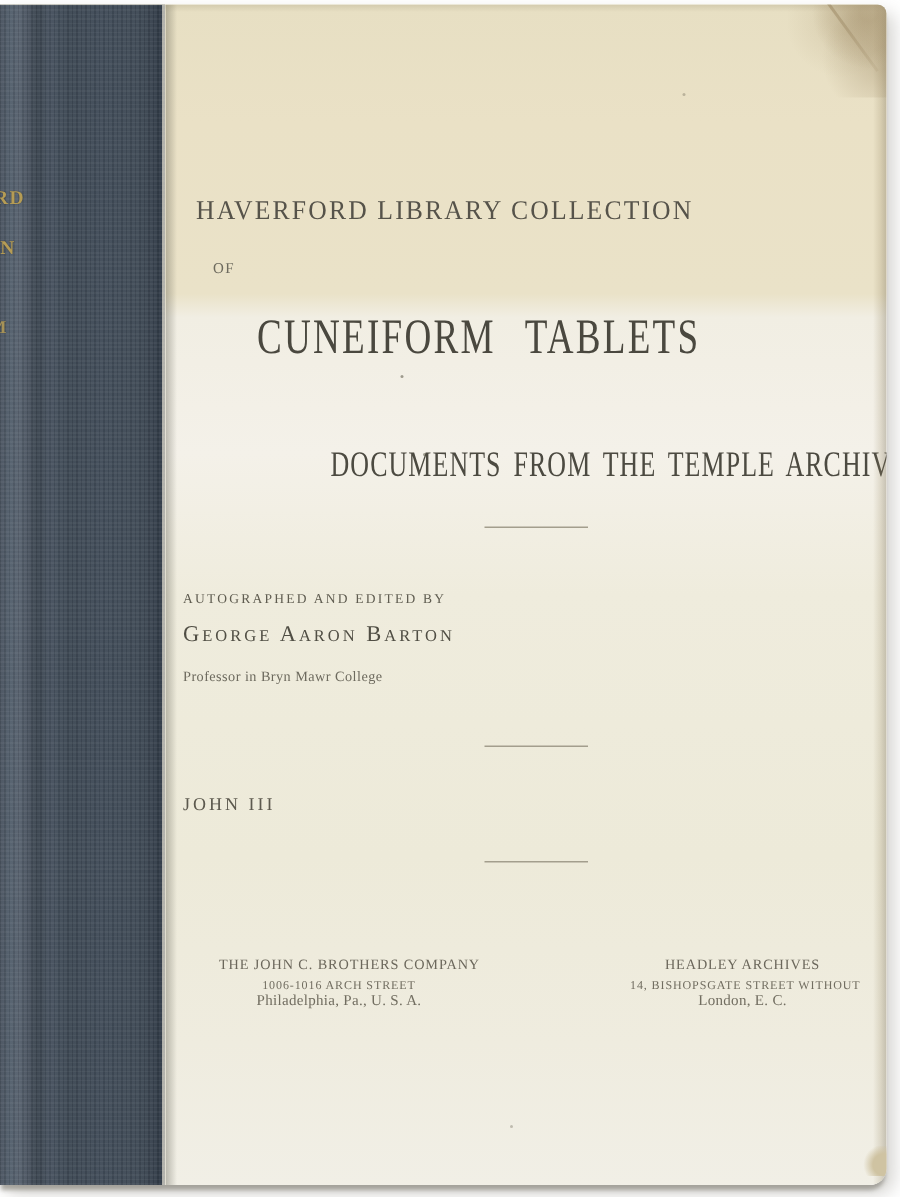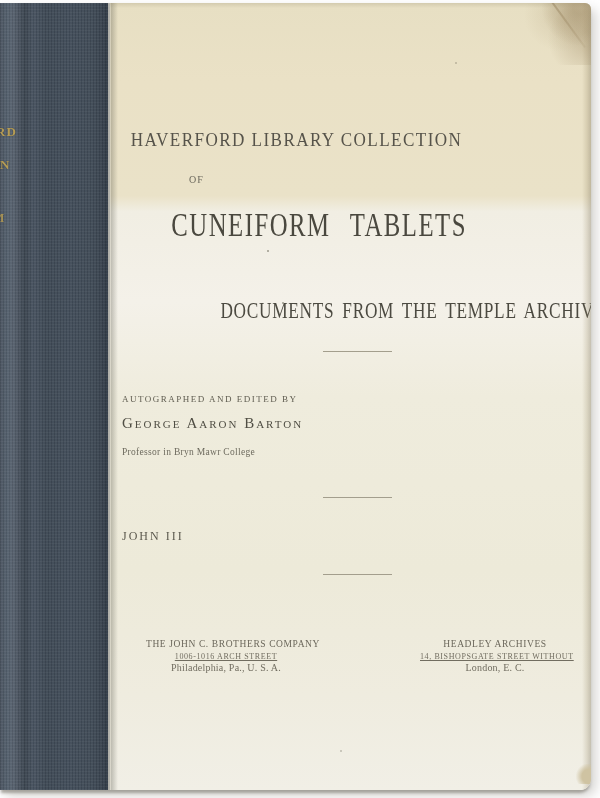--- a/index.html
+++ b/index.html
@@ -84,21 +84,21 @@
   .cover-content{position:absolute;left:110px;right:0;top:0;bottom:0;}
   .line{
     position:absolute;left:0;right:0;
     white-space:nowrap;
     padding-left:12px;
   }
   .squeeze{display:inline-block;}
 
   .series{top:127px;font-size:18px;letter-spacing:1.5px;color:#56534a;}
   .series .squeeze{transform:scaleX(.95);}
-  .tiny{padding-left:32px;font-size:10px;letter-spacing:1px;color:#6d6a5e;margin-left:47px;}
+  .tiny{padding-left:32px;font-size:10px;letter-spacing:1px;color:#6d6a5e;}
   .of{top:171px;}
   .title{top:204px;font-size:33px;letter-spacing:2px;word-spacing:16px;color:#4a483f;}
   .title .squeeze{transform:scaleX(.75);}
   .or{top:258px;font-size:9px;}
   .subtitle{top:294px;font-size:24px;letter-spacing:1px;word-spacing:4px;color:#4c4a41;}
   .subtitle .squeeze{transform:scaleX(.72);}
   .byline{top:391px;font-size:9px;letter-spacing:1.5px;color:#5f5c50;}
   .author{top:412px;font-size:15px;letter-spacing:2px;font-variant:small-caps;color:#504e44;}
   .author-title{top:444px;font-size:9.5px;letter-spacing:.3px;color:#6d6a5e;}
   .part{top:526px;font-size:12px;letter-spacing:2px;color:#5c594e;}
@@ -112,21 +112,21 @@
   .rule3{top:571px;}
 
   
   .publisher{
     position:absolute;top:635px;text-align:center;white-space:nowrap;
     color:#6b675b;
   }
   .pub-left{left:36px;width:160px;}
   .pub-right{left:310px;width:150px;}
   .pub-name{font-size:9.5px;letter-spacing:.6px;line-height:13px;color:#6b675b;}
-  .pub-addr1{font-size:8px;letter-spacing:.6px;line-height:11px;color:#716d60;text-decoration:underline;}
+  .pub-addr1{font-size:8px;letter-spacing:.6px;line-height:11px;color:#716d60;}
   .pub-addr2{font-size:10px;letter-spacing:.2px;line-height:11px;color:#716d60;}
 </style>
 </head>
 <body>
 
 <div class="stage">
   <div class="book">
 
     <div class="spine">
       <span class="gold g1">RD</span>

